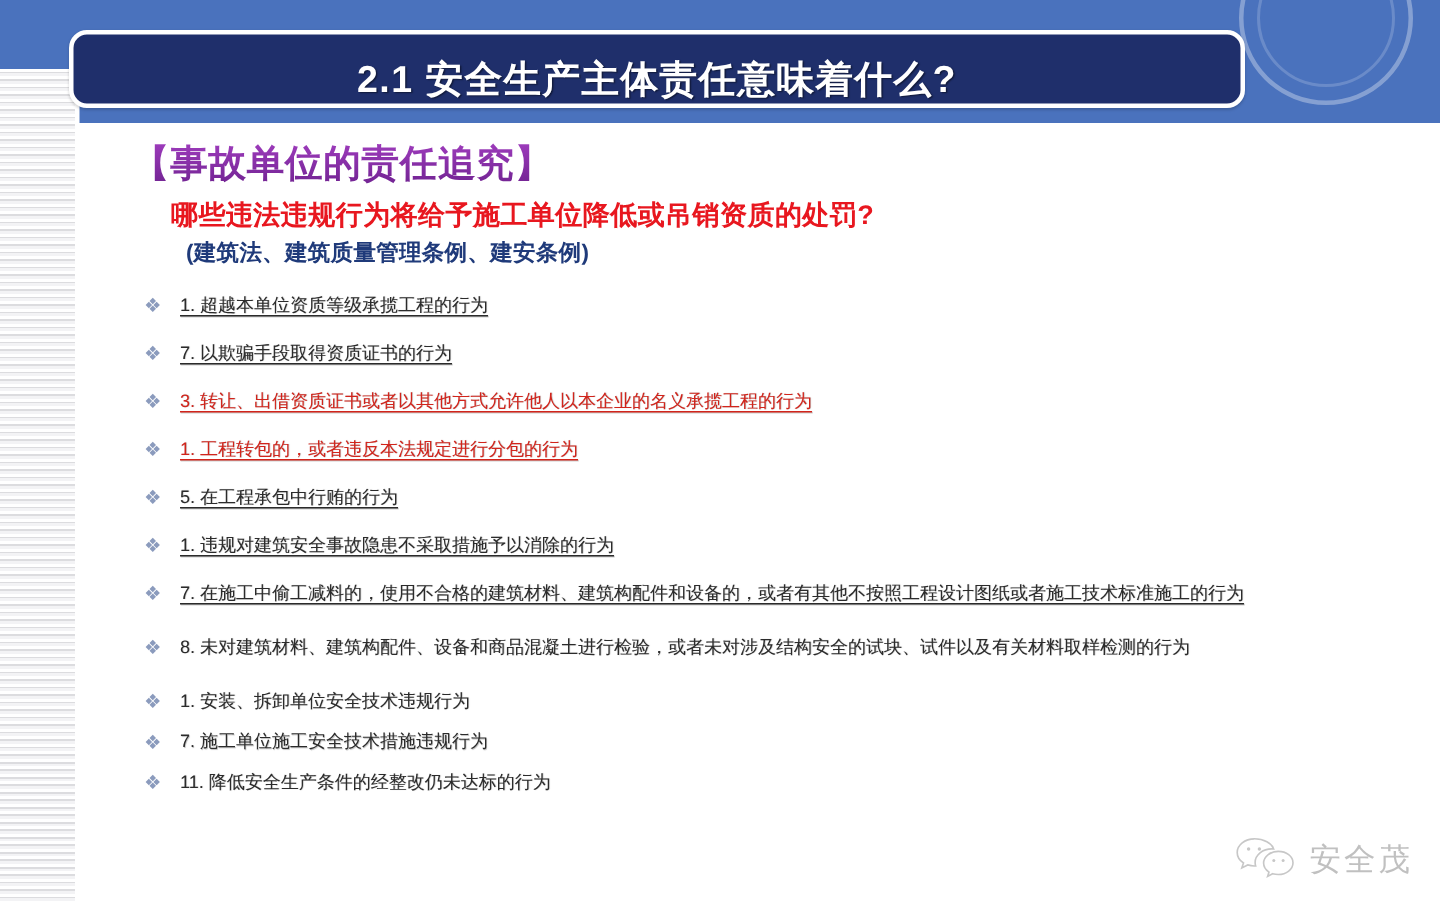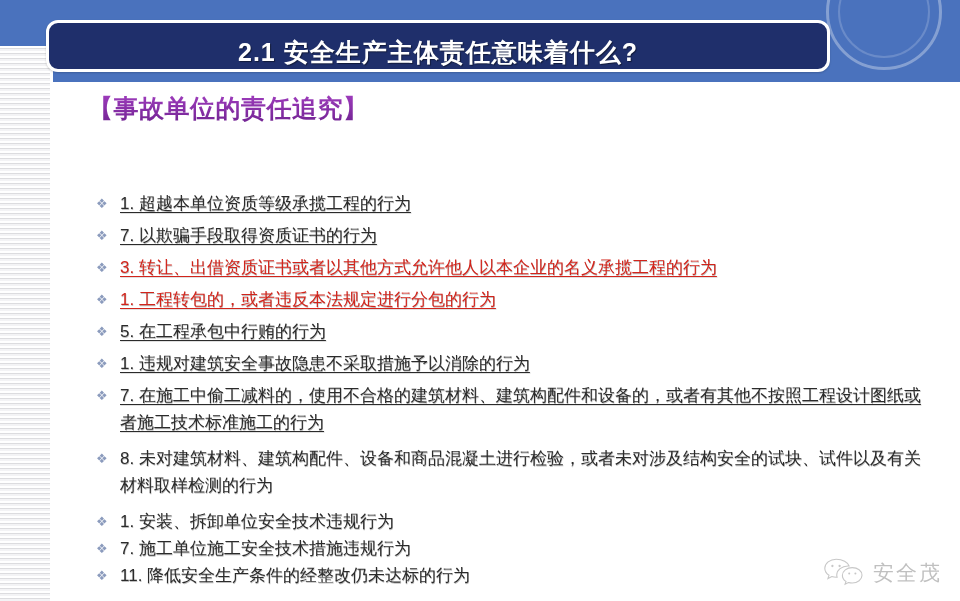--- a/index.html
+++ b/index.html
@@ -171,21 +171,21 @@
     flex: 0 0 auto;
     width: 24px;
     font-size: 13px;
     line-height: 27px;
     color: #8b9bbd;
     text-align: left;
     user-select: none;
   }
   .item-text {
     flex: 1 1 auto;
-    font-size: 17px;
+    font-size: 12px;
     line-height: 27px;
     color: #2b2b2b;
     font-family: "Liberation Sans", "DejaVu Sans", sans-serif;
     text-shadow: 0.5px 0.5px 0.5px rgba(140,140,140,0.55);
   }
   .item-text.underline {
     text-decoration: underline;
     text-underline-offset: 3px;
     text-decoration-thickness: 1px;
   }
@@ -238,20 +238,22 @@
   </div>
 
   <div class="left-strip"></div>
   <div class="left-strip-edge"></div>
 
   <div class="title-plaque">
     <span class="title-text">2.1  安全生产主体责任意味着什么?</span>
   </div>
 
   <div class="section-heading">【事故单位的责任追究】</div>
+  <div class="sub-heading">哪些违法违规行为将给予施工单位降低或吊销资质的处罚?</div>
+  <div class="law-line">(建筑法、建筑质量管理条例、建安条例)</div>
 
   <div class="list">
       <div class="list-item">
         <span class="bullet">❖</span>
         <span class="item-text underline">1. 超越本单位资质等级承揽工程的行为</span>
       </div>
       <div class="list-item">
         <span class="bullet">❖</span>
         <span class="item-text underline">7. 以欺骗手段取得资质证书的行为</span>
       </div>

